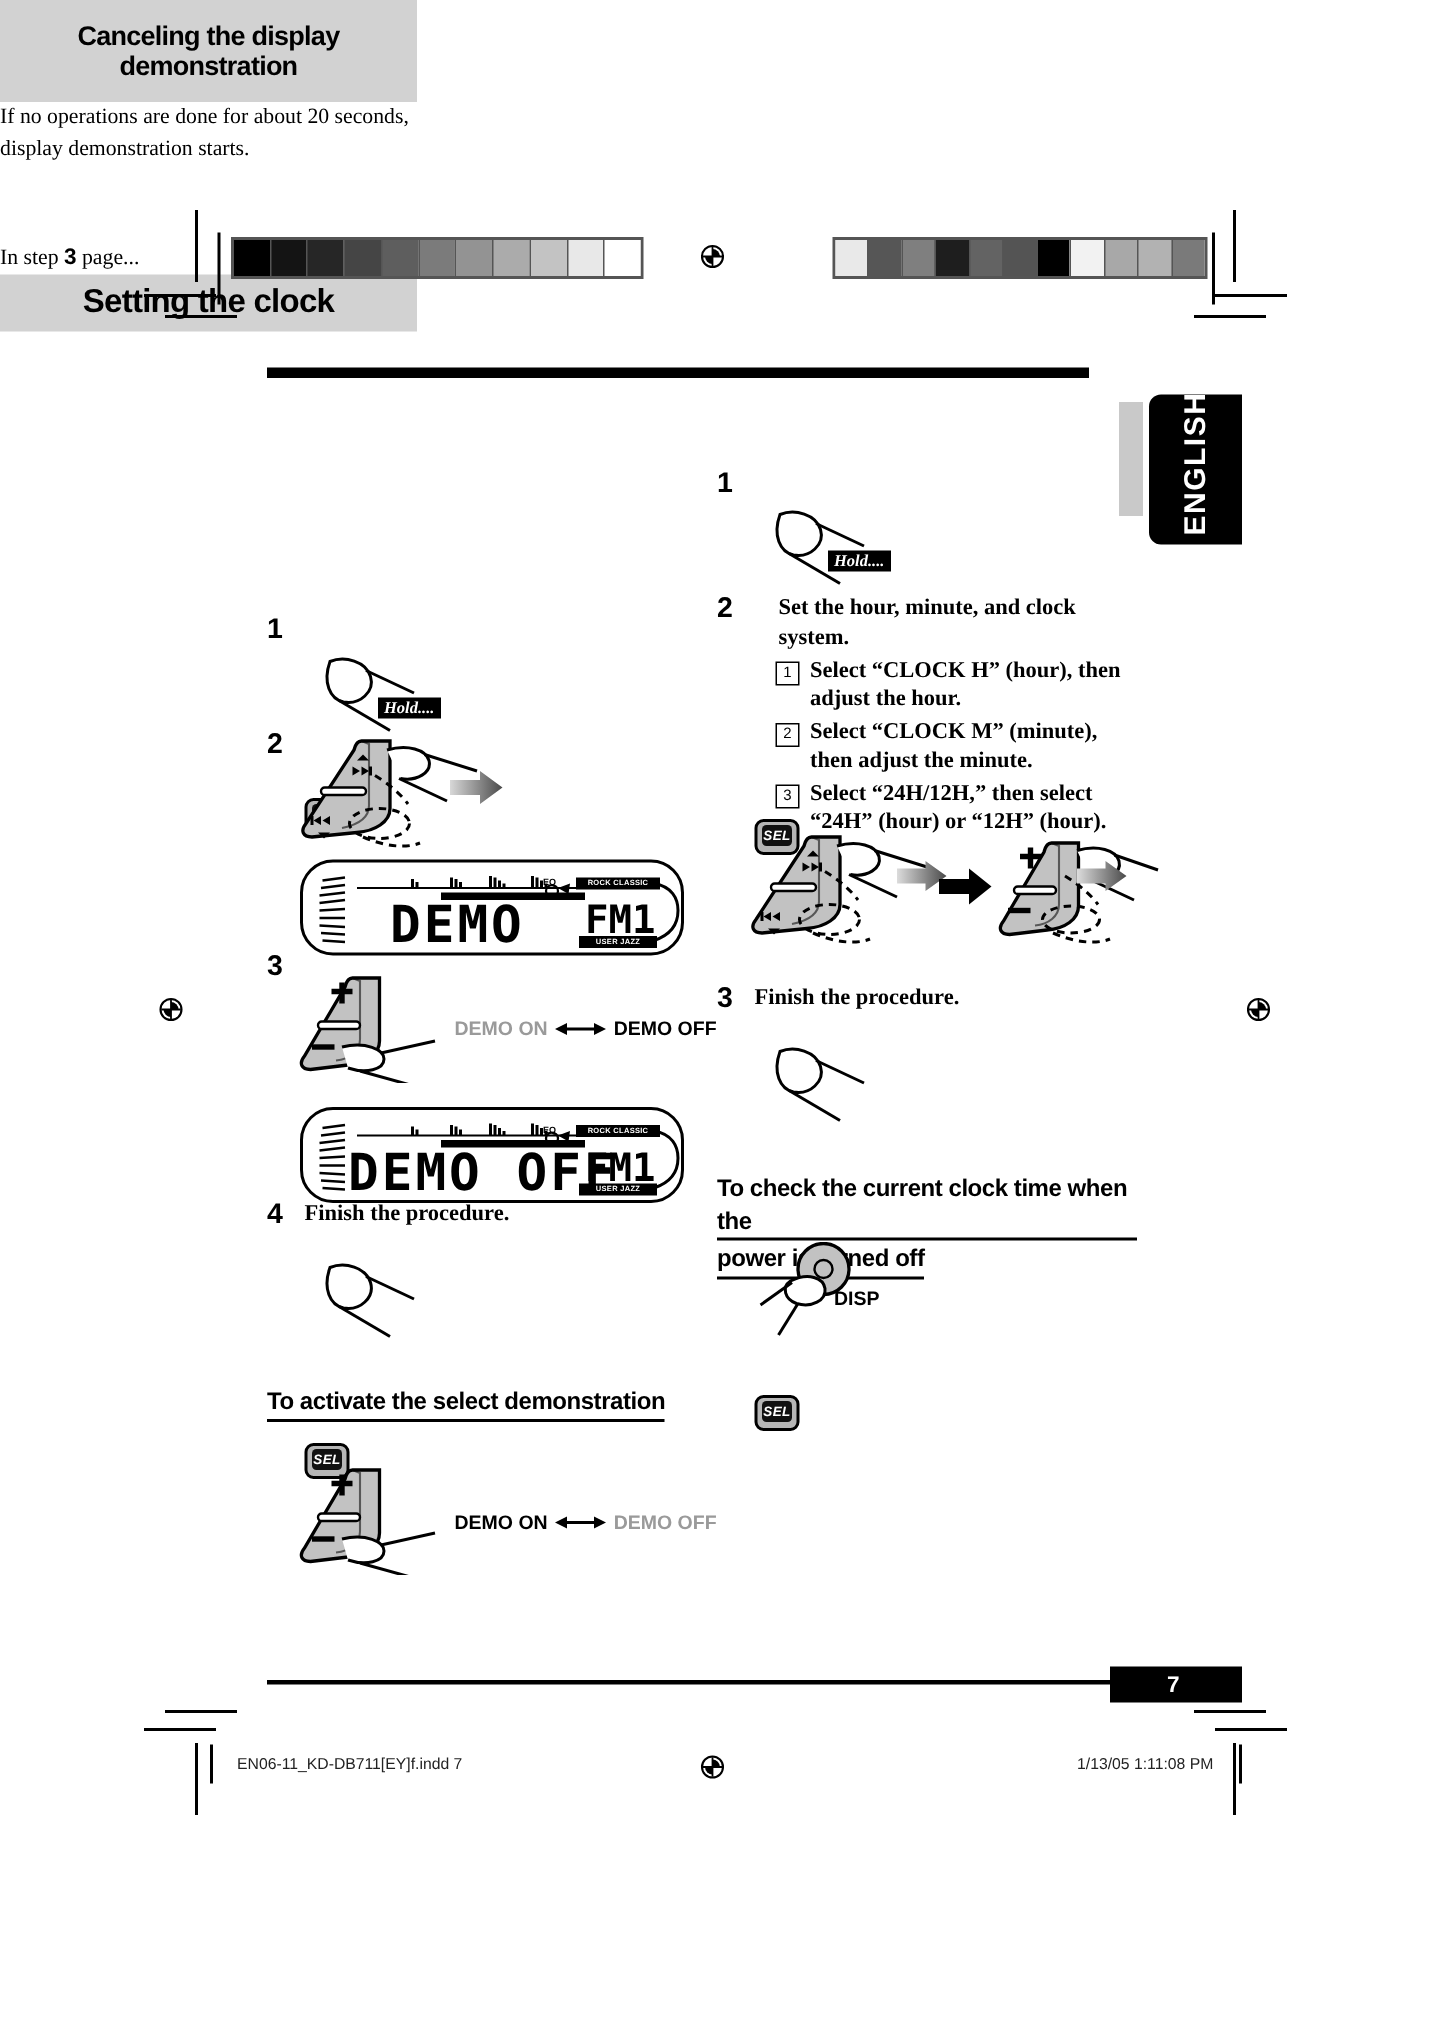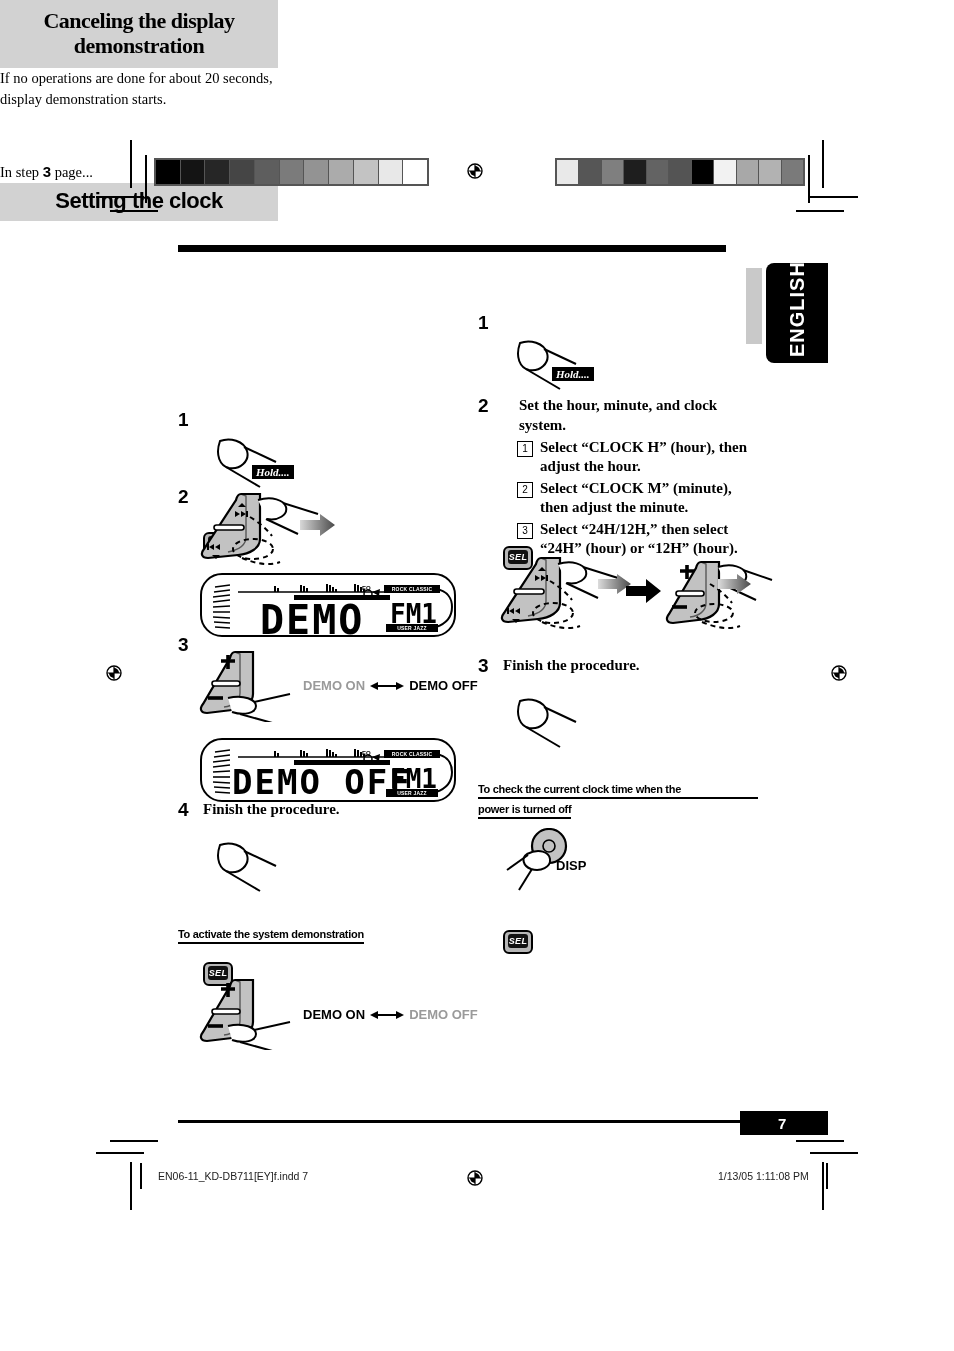--- a/index.html
+++ b/index.html
@@ -33,21 +33,21 @@
   .steptxt{font-family:"Liberation Serif",serif;font-weight:bold;font-size:15px;
            line-height:1.33;margin-left:9px;}
 
   .substep{display:flex;margin-top:2px;}
   .subbox{flex:0 0 14px;width:14px;height:14px;border:1px solid #000;
           font-family:"Liberation Sans",sans-serif;font-size:10px;line-height:13px;
           text-align:center;font-weight:normal;margin-top:3px;}
   .subtxt{margin-left:7px;font-family:"Liberation Serif",serif;font-weight:bold;
           font-size:15px;line-height:1.3;}
 
-  .subhead{font-family:"Liberation Sans",sans-serif;font-weight:bold;font-size:11px;
+  .subhead{font-family:"Liberation Sans",sans-serif;font-weight:bold;font-size:16px;
            border-bottom:2px solid #000;display:inline-block;line-height:1.35;
            letter-spacing:-0.3px;}
   .subhead-wrap{position:absolute;}
 
   
   .selbtn{position:relative;font-style:italic;}
   .selbtn .outer{position:absolute;left:0;top:0;width:30px;height:24px;background:#b6b6b6;
                  border:2px solid #000;border-radius:6px;box-sizing:border-box;}
   .selbtn .inner{position:absolute;left:5px;top:4px;width:20px;height:14px;background:#111;
                  border-radius:3px;color:#fff;font-family:"Liberation Sans",sans-serif;
@@ -168,21 +168,21 @@
     <i style="background: rgb(122, 122, 122); border-left: 1px solid rgb(85, 85, 85);"></i>
   </div>
 
 <div class="rule-top" style="left:178px;top:245px;width:548px;height:7px;"></div>
 
 <div class="engtab-grey" style="left:746px;top:268px;width:16px;height:76px;"></div>
 <div class="engtab" style="left:766px;top:263px;width:62px;height:100px;">
   <span style="left:20px;top:94px;">ENGLISH</span>
 </div>
 
-<div class="sect-head" style="left:178px;top:268px;width:278px;height:68px;flex-direction:column;padding:0 8px;box-sizing:border-box;font-size:22px;font-family:Liberation Serif, serif;">
+<div class="sect-head" style="left:178px;top:268px;width:278px;height:68px;flex-direction:column;padding:0 8px;box-sizing:border-box;font-size:18px;">
   <span>Canceling the display</span>
   <span>demonstration</span>
 </div>
 
 <div class="body-txt" style="left:178px;top:340px;width:300px;">
   <div>If no operations are done for about 20 seconds,</div>
   <div>display demonstration starts.</div>
 </div>
 
 <div class="step" style="left:178px;top:410px;">
@@ -259,21 +259,21 @@
         <rect x="97" y="6" width="2" height="3"></rect>
       <rect x="116" y="1" width="2" height="8"></rect>
         <rect x="119" y="2" width="2" height="7"></rect>
         <rect x="122" y="4" width="2" height="5"></rect>
         <rect x="125" y="6" width="2" height="3"></rect>
     </g>
     <g fill="#000">
       <rect x="56" y="12" width="96" height="5"></rect>
     </g>
   </svg>
-  <div class="maintext" style="left:58px;top:22px;font-size:40px;">DEMO</div>
+  <div class="maintext" style="left:58px;top:22px;font-size:34px;">DEMO</div>
   <div class="bandtext" style="left:188px;top:24px;font-size:26px;">FM1</div>
   <div class="tinytag" style="left:182px;top:10px;width:56px;">ROCK CLASSIC</div>
   <div class="tinytag" style="left:184px;top:49px;width:52px;">USER JAZZ</div>
   <svg class="abs" style="left:160px;top:8px;" width="22" height="16" viewBox="0 0 22 16">
     <text x="0" y="7" font-size="6" font-family="Liberation Sans" font-weight="bold">EQ</text>
     <circle cx="6" cy="11" r="4" fill="none" stroke="#000" stroke-width="1.5"></circle>
     <path d="M10 9 L18 6 L17 13Z" fill="#000"></path>
   </svg>
   <svg class="abs" style="left:232px;top:10px;" width="20" height="46" viewBox="0 0 20 46">
     <path d="M2 4 C14 6 18 14 18 22 C18 30 14 38 2 42" fill="none" stroke="#000" stroke-width="2"></path>
@@ -358,21 +358,21 @@
   <div class="outer"></div>
   <div class="inner">SEL</div>
 </div>
 <svg class="abs" style="left:214px;top:841px;" width="80" height="55" viewBox="0 0 80 55">
   <path d="M6 4 C16 0 30 4 33 14 C36 24 26 33 15 31 C6 29 1 18 6 4Z" fill="#fff" stroke="#000" stroke-width="2"></path>
   <path d="M30 10 L62 25" stroke="#000" stroke-width="2" fill="none"></path>
   <path d="M12 30 L46 50" stroke="#000" stroke-width="2" fill="none"></path>
 </svg>
 
 <div class="subhead-wrap" style="left:178px;top:924px;">
-  <div class="subhead">To activate the system demonstration</div>
+  <div class="subhead">To activate the select demonstration</div>
 </div>
 <div class="body-txt" style="left:178px;top:950px;">
   <span>In step </span><span style="font-family:'Liberation Sans',sans-serif;font-weight:bold;font-size:15px;">3</span><span> page...</span>
 </div>
 
 <svg class="abs" style="left:198px;top:978px;" width="100" height="72" viewBox="0 0 100 72">
   <path d="M37 2 L55 2 L55 44 C55 53 46 59 34 60 L9 63 C3 63 1 59 5 54 L32 8 C33 4 35 2 37 2Z" fill="#c2c2c2" stroke="#000" stroke-width="2.2"></path>
   <path d="M37 2 L42 4 L42 43 C42 51 35 56 26 57" fill="none" stroke="#000" stroke-width="1.4" opacity=".55"></path>
   <path d="M23 11 h14 M30 5 v14" stroke="#000" stroke-width="3.6" fill="none"></path>
   <rect x="14" y="31" width="28" height="5" rx="2.5" fill="#fff" stroke="#000" stroke-width="1.6"></rect>

